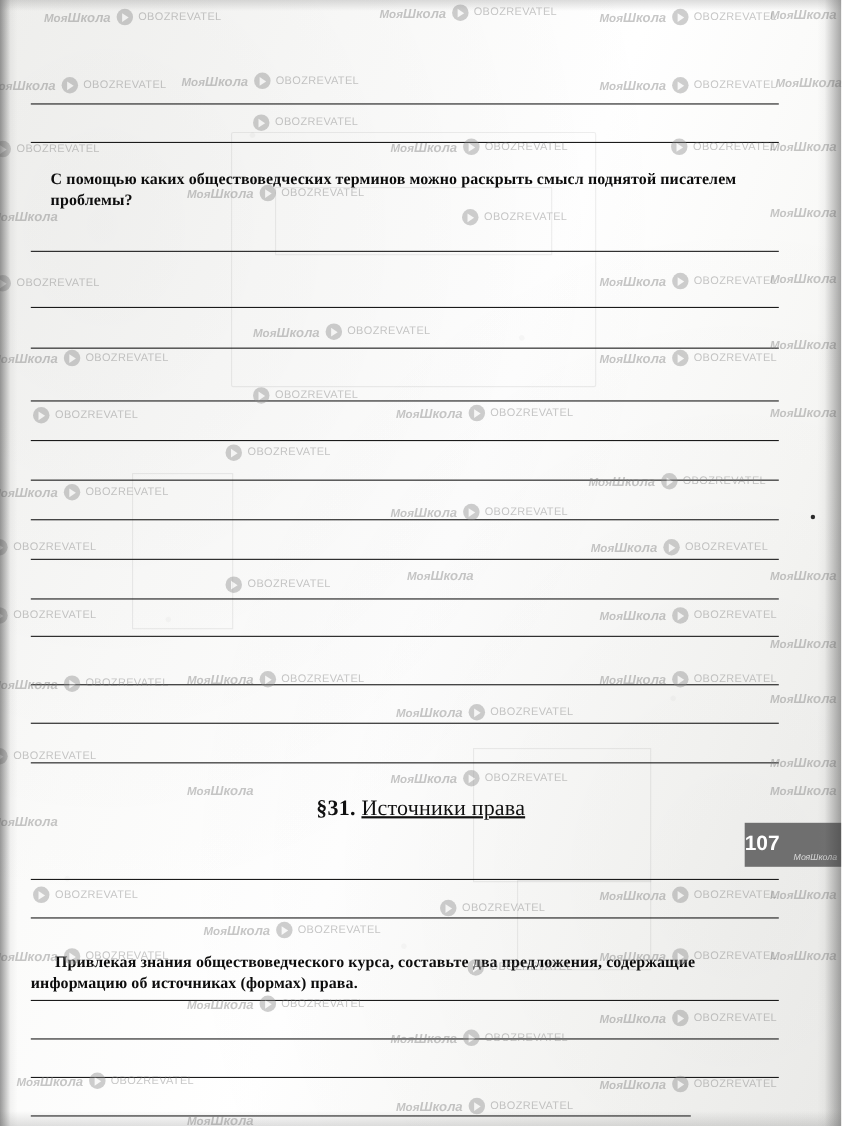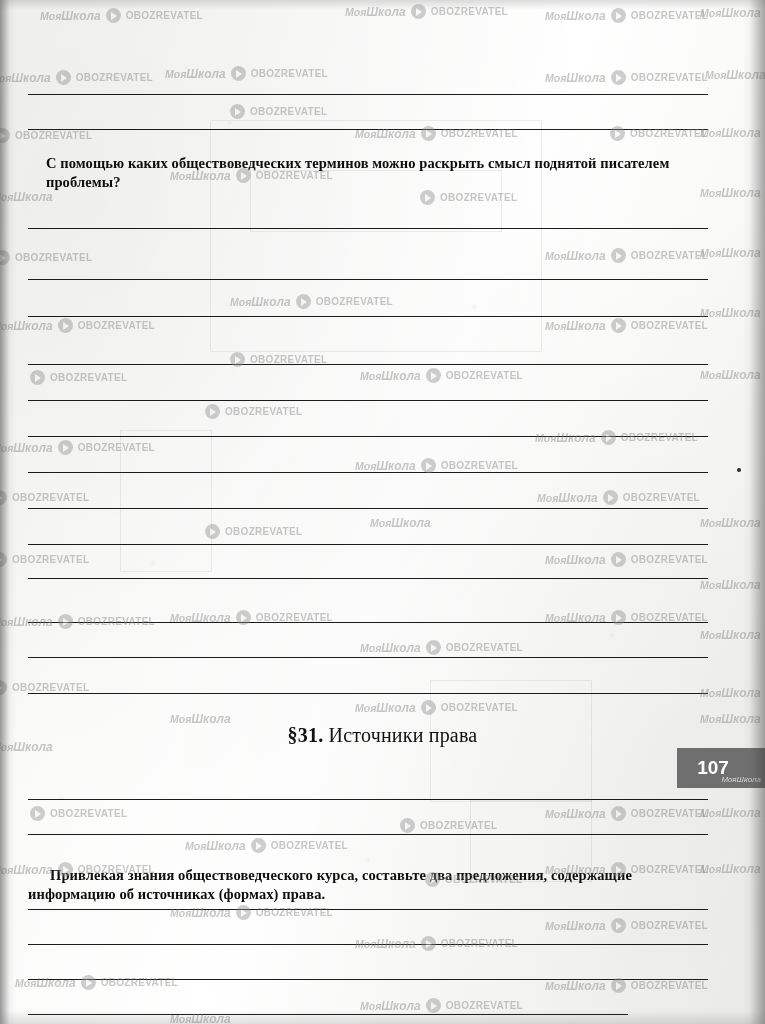--- a/index.html
+++ b/index.html
@@ -99,39 +99,39 @@
   .para.q { text-indent: 0; }
   .section-title {
     position: absolute;
     width: 100%;
     text-align: center;
     font-size: 20px;
     color: #101010;
     letter-spacing: .2px;
   }
   .section-title .sign { font-weight: bold; }
-  .section-title .name { font-weight: normal; }
+  .section-title .name { font-weight: normal; text-decoration: underline; }
   .numbered {
     position: absolute;
     font-size: 14.5px;
     color: #0d0d0d;
     letter-spacing: .1px;
   }
 
   
   .page-tab {
     position: absolute;
     right: 0;
     bottom: 28px;
     width: 88px;
     height: 40px;
     background: #6f6f6f;
     display: flex;
     align-items: center;
-    justify-content: center;
+    justify-content: flex-start;
   }
   .page-tab .num {
     color: #ffffff;
     font-weight: bold;
     font-size: 19px;
     font-family: "Liberation Sans", sans-serif;
     margin-right: 16px;
   }
   .page-tab .brand {
     position: absolute;
@@ -183,21 +183,21 @@
   .wm .circle::after {
     content: "";
     position: absolute;
     left: 5px; top: 3.5px;
     border-left: 6px solid #f2f2f2;
     border-top: 4px solid transparent;
     border-bottom: 4px solid transparent;
   }
   .wm .t2 {
     font-size: 10px;
-    font-weight: bold;
+    font-weight: normal;
     color: #7b7b7b;
     letter-spacing: .3px;
   }
 </style>
 </head>
 <body>
 
 <div class="page">
   <div class="paper-noise"></div>
   <div class="bleed b1"></div>

